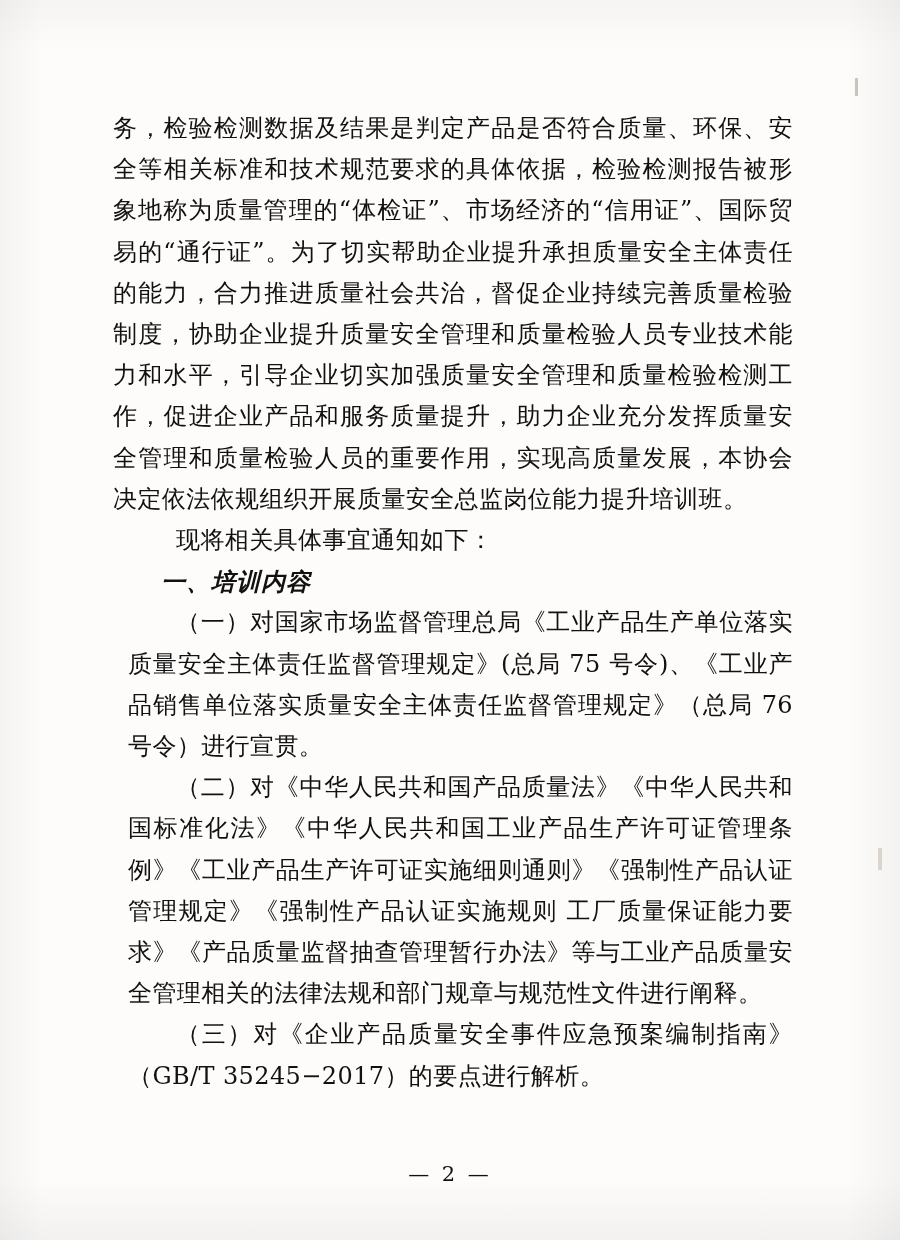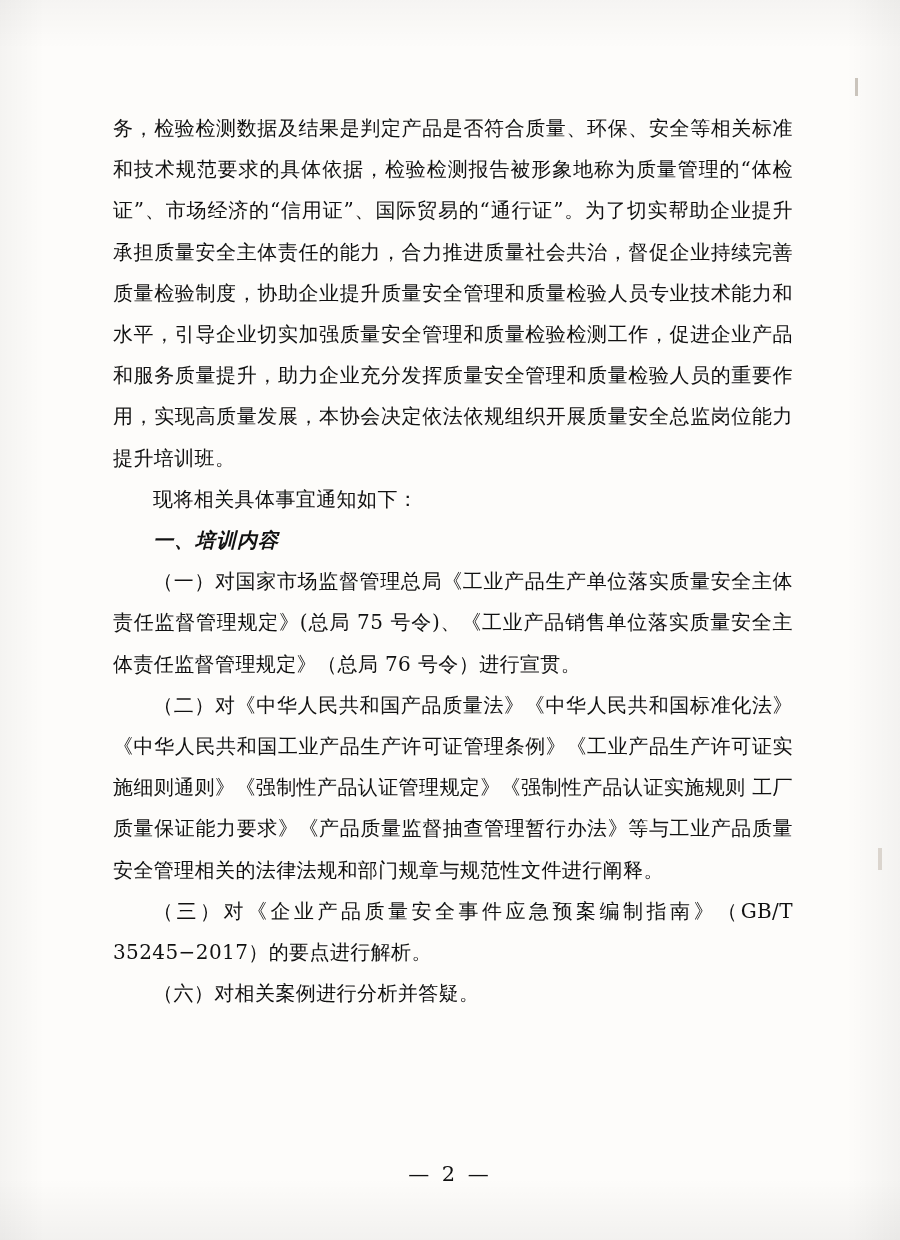--- a/index.html
+++ b/index.html
@@ -33,29 +33,30 @@
     pointer-events: none;
   }
   .content {
     position: absolute;
     left: 113px;
     top: 108px;
     width: 680px;
   }
   p.para {
     margin: 0;
-    font-size: 20px;
+    font-size: 24px;
     line-height: 41.2px;
     letter-spacing: 0.4px;
     text-align: justify;
     text-justify: inter-ideograph;
     color: #111;
   }
   p.indent {
     text-indent: 2em;
+    margin-left: 15px;
   }
   p.heading {
     text-indent: 2em;
     font-weight: bold;
     letter-spacing: 1px;
     font-style: italic;
   }
   .mark-right {
     position: absolute;
     right: 42px;
@@ -96,20 +97,19 @@
   <div class="mark-right"></div>
   <div class="mark-right2"></div>
 
   <div class="content">
     <p class="para">务，检验检测数据及结果是判定产品是否符合质量、环保、安全等相关标准和技术规范要求的具体依据，检验检测报告被形象地称为质量管理的“体检证”、市场经济的“信用证”、国际贸易的“通行证”。为了切实帮助企业提升承担质量安全主体责任的能力，合力推进质量社会共治，督促企业持续完善质量检验制度，协助企业提升质量安全管理和质量检验人员专业技术能力和水平，引导企业切实加强质量安全管理和质量检验检测工作，促进企业产品和服务质量提升，助力企业充分发挥质量安全管理和质量检验人员的重要作用，实现高质量发展，本协会决定依法依规组织开展质量安全总监岗位能力提升培训班。</p>
     <p class="para indent">现将相关具体事宜通知如下：</p>
     <p class="para heading">一、培训内容</p>
     <p class="para indent">（一）对国家市场监督管理总局《工业产品生产单位落实质量安全主体责任监督管理规定》(总局 75 号令)、《工业产品销售单位落实质量安全主体责任监督管理规定》（总局 76 号令）进行宣贯。</p>
     <p class="para indent">（二）对《中华人民共和国产品质量法》《中华人民共和国标准化法》《中华人民共和国工业产品生产许可证管理条例》《工业产品生产许可证实施细则通则》《强制性产品认证管理规定》《强制性产品认证实施规则 工厂质量保证能力要求》《产品质量监督抽查管理暂行办法》等与工业产品质量安全管理相关的法律法规和部门规章与规范性文件进行阐释。</p>
     <p class="para indent">（三）对《企业产品质量安全事件应急预案编制指南》（GB/T 35245−2017）的要点进行解析。</p>
-    <p class="para indent">（六）对相关案例进行分析并答疑。</p>
   </div>
 
   <div class="footer">
     <span class="pgnum">— 2 —</span>
   </div>
 
 </div>
 
 </body></html>

